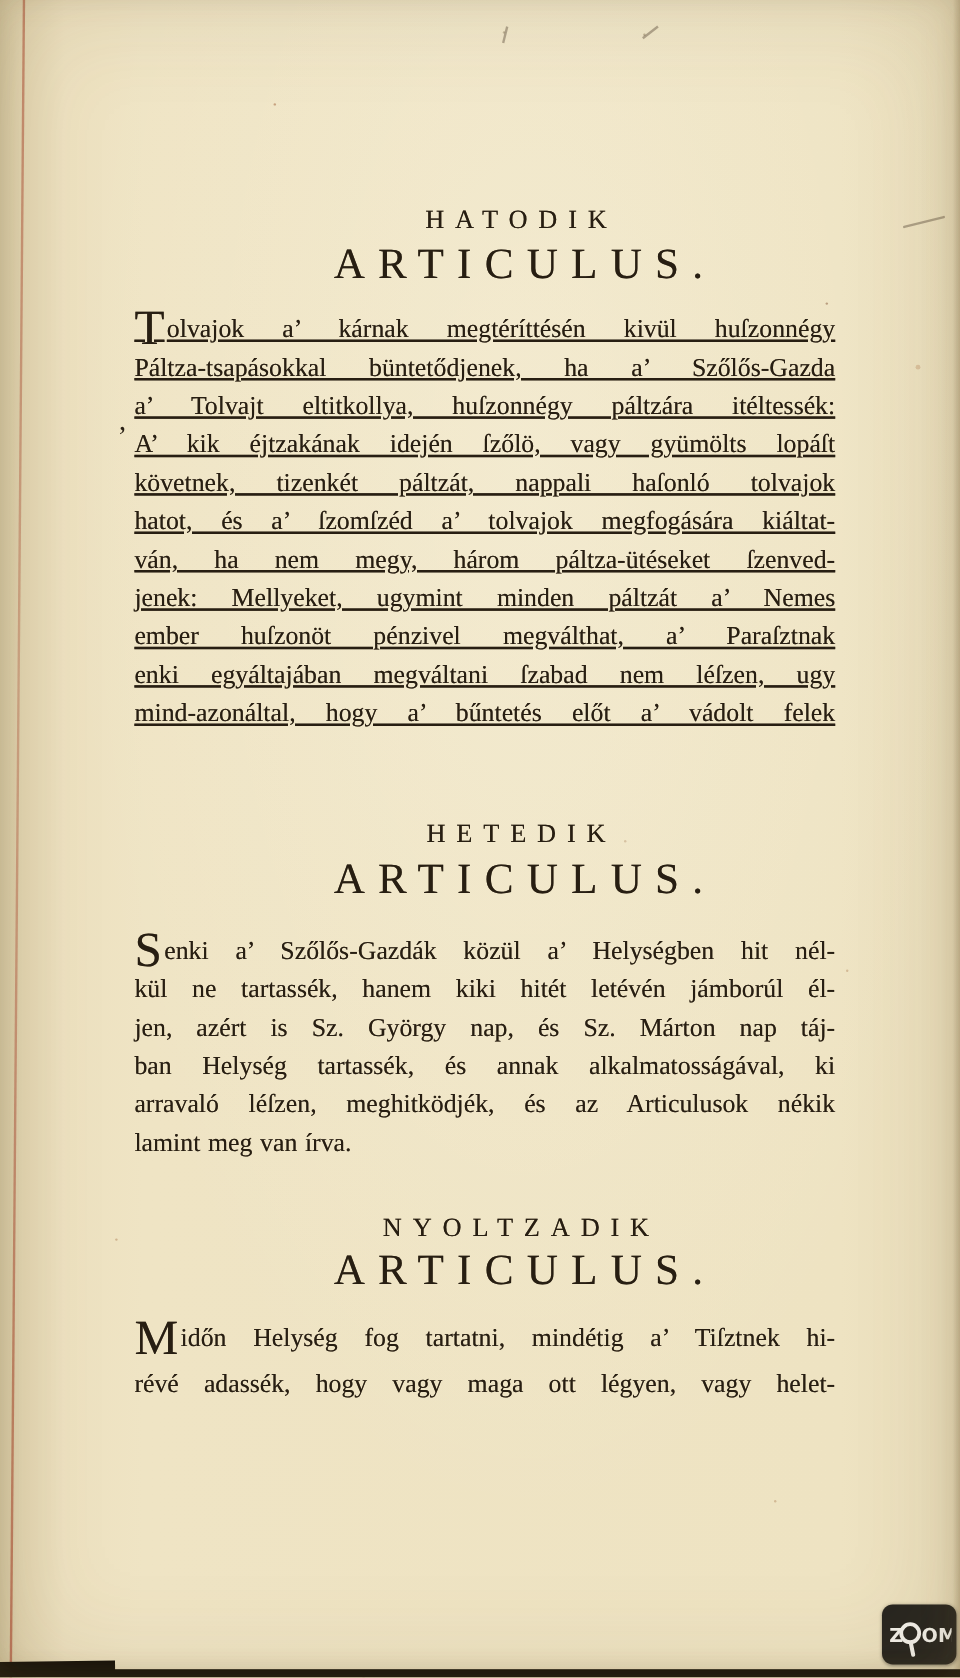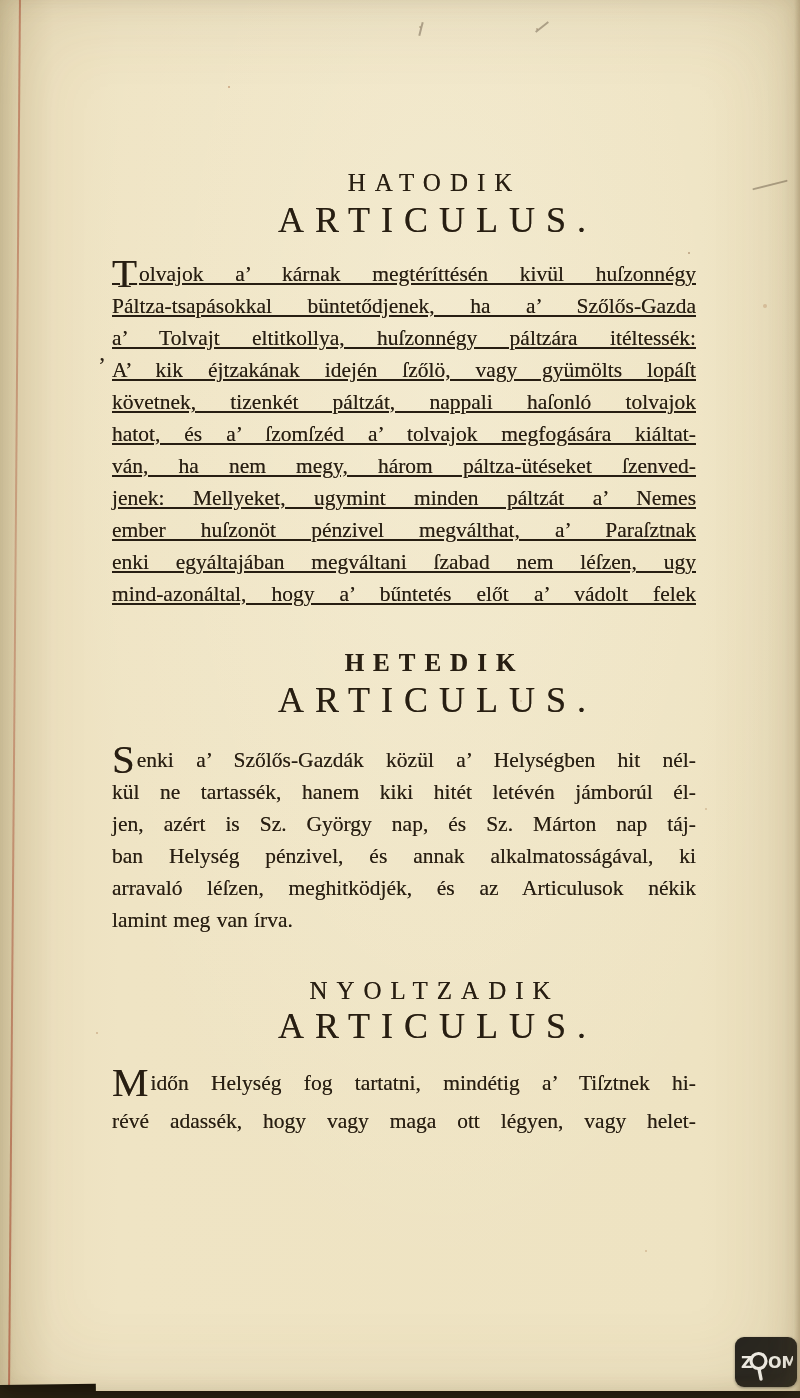--- a/index.html
+++ b/index.html
@@ -45,30 +45,30 @@
       520px 700px 0 0 rgba(140,85,45,.25);
   }
   .pen-mark{position:absolute;background:rgba(95,80,62,.45);pointer-events:none;}
   .mark-dash{left:752px;top:184px;width:36px;height:2px;transform:rotate(-14deg);border-radius:1px;}
   .mark-tick{left:420px;top:22px;width:2px;height:14px;transform:rotate(14deg);}
   .mark-slash{left:534px;top:26px;width:16px;height:2px;transform:rotate(-38deg);}
 
   .content{position:absolute;left:112px;top:0;width:584px;}
 
   .kicker{
-    text-align:center;font-size:25px;letter-spacing:9px;text-indent:9px;
+    text-align:center;font-size:22px;letter-spacing:9px;text-indent:9px;
     transform:translateX(26px);line-height:26px;white-space:nowrap;
   }
   .title{
     text-align:center;font-size:36px;letter-spacing:11px;text-indent:11px;
     transform:translateX(28px);line-height:36px;white-space:nowrap;
   }
   .kicker,.title{text-shadow:0 0 .5px rgba(40,25,10,.7);}
   .k1{margin-top:170px;} .t1{margin-top:6px;}
-  .k2{margin-top:40px;font-weight:bold;}  .t2{margin-top:6px;}
+  .k2{margin-top:72px;}  .t2{margin-top:6px;}
   .k3{margin-top:42px;}  .t3{margin-top:4px;}
 
   .para{margin:0;}
   .p1{margin-top:20px;text-decoration:underline;} .p2{margin-top:26px;} .p3{margin-top:20px;}
   .line{
     display:block;height:32px;line-height:32px;font-size:21.5px;
     text-align:justify;text-align-last:justify;text-justify:inter-word;
     word-spacing:1px;white-space:normal;
     text-shadow:0 0 .4px rgba(40,25,10,.65);
   }
@@ -122,21 +122,21 @@
       <span class="line">enki egyáltajában megváltani ſzabad nem léſzen, ugy</span>
       <span class="line">mind-azonáltal, hogy a’ bűntetés előt a’ vádolt felek</span>
     </p>
 
     <div class="kicker k2">HETEDIK</div>
     <div class="title t2">ARTICULUS.</div>
     <p class="para p2">
       <span class="line"><span class="initial">S</span><span>enki a’ Szőlős-Gazdák közül a’ Helységben hit nél-</span></span>
       <span class="line">kül ne tartassék, hanem kiki hitét letévén jámborúl él-</span>
       <span class="line">jen, azért is Sz. György nap, és Sz. Márton nap táj-</span>
-      <span class="line">ban Helység pénzivel, és annak alkalmatosságával, ki</span>
+      <span class="line">ban Helység tartassék, és annak alkalmatosságával, ki</span>
       <span class="line">arravaló léſzen, meghitködjék, és az Articulusok nékik</span>
       <span class="line last">lamint meg van írva.</span>
     </p>
 
     <div class="kicker k3">NYOLTZADIK</div>
     <div class="title t3">ARTICULUS.</div>
     <p class="para p3">
       <span class="line"><span class="initial">M</span><span>időn Helység fog tartatni, mindétig a’ Tiſztnek hi-</span></span>
       <span class="line">révé adassék, hogy vagy maga ott légyen, vagy helet-</span>
     </p>

